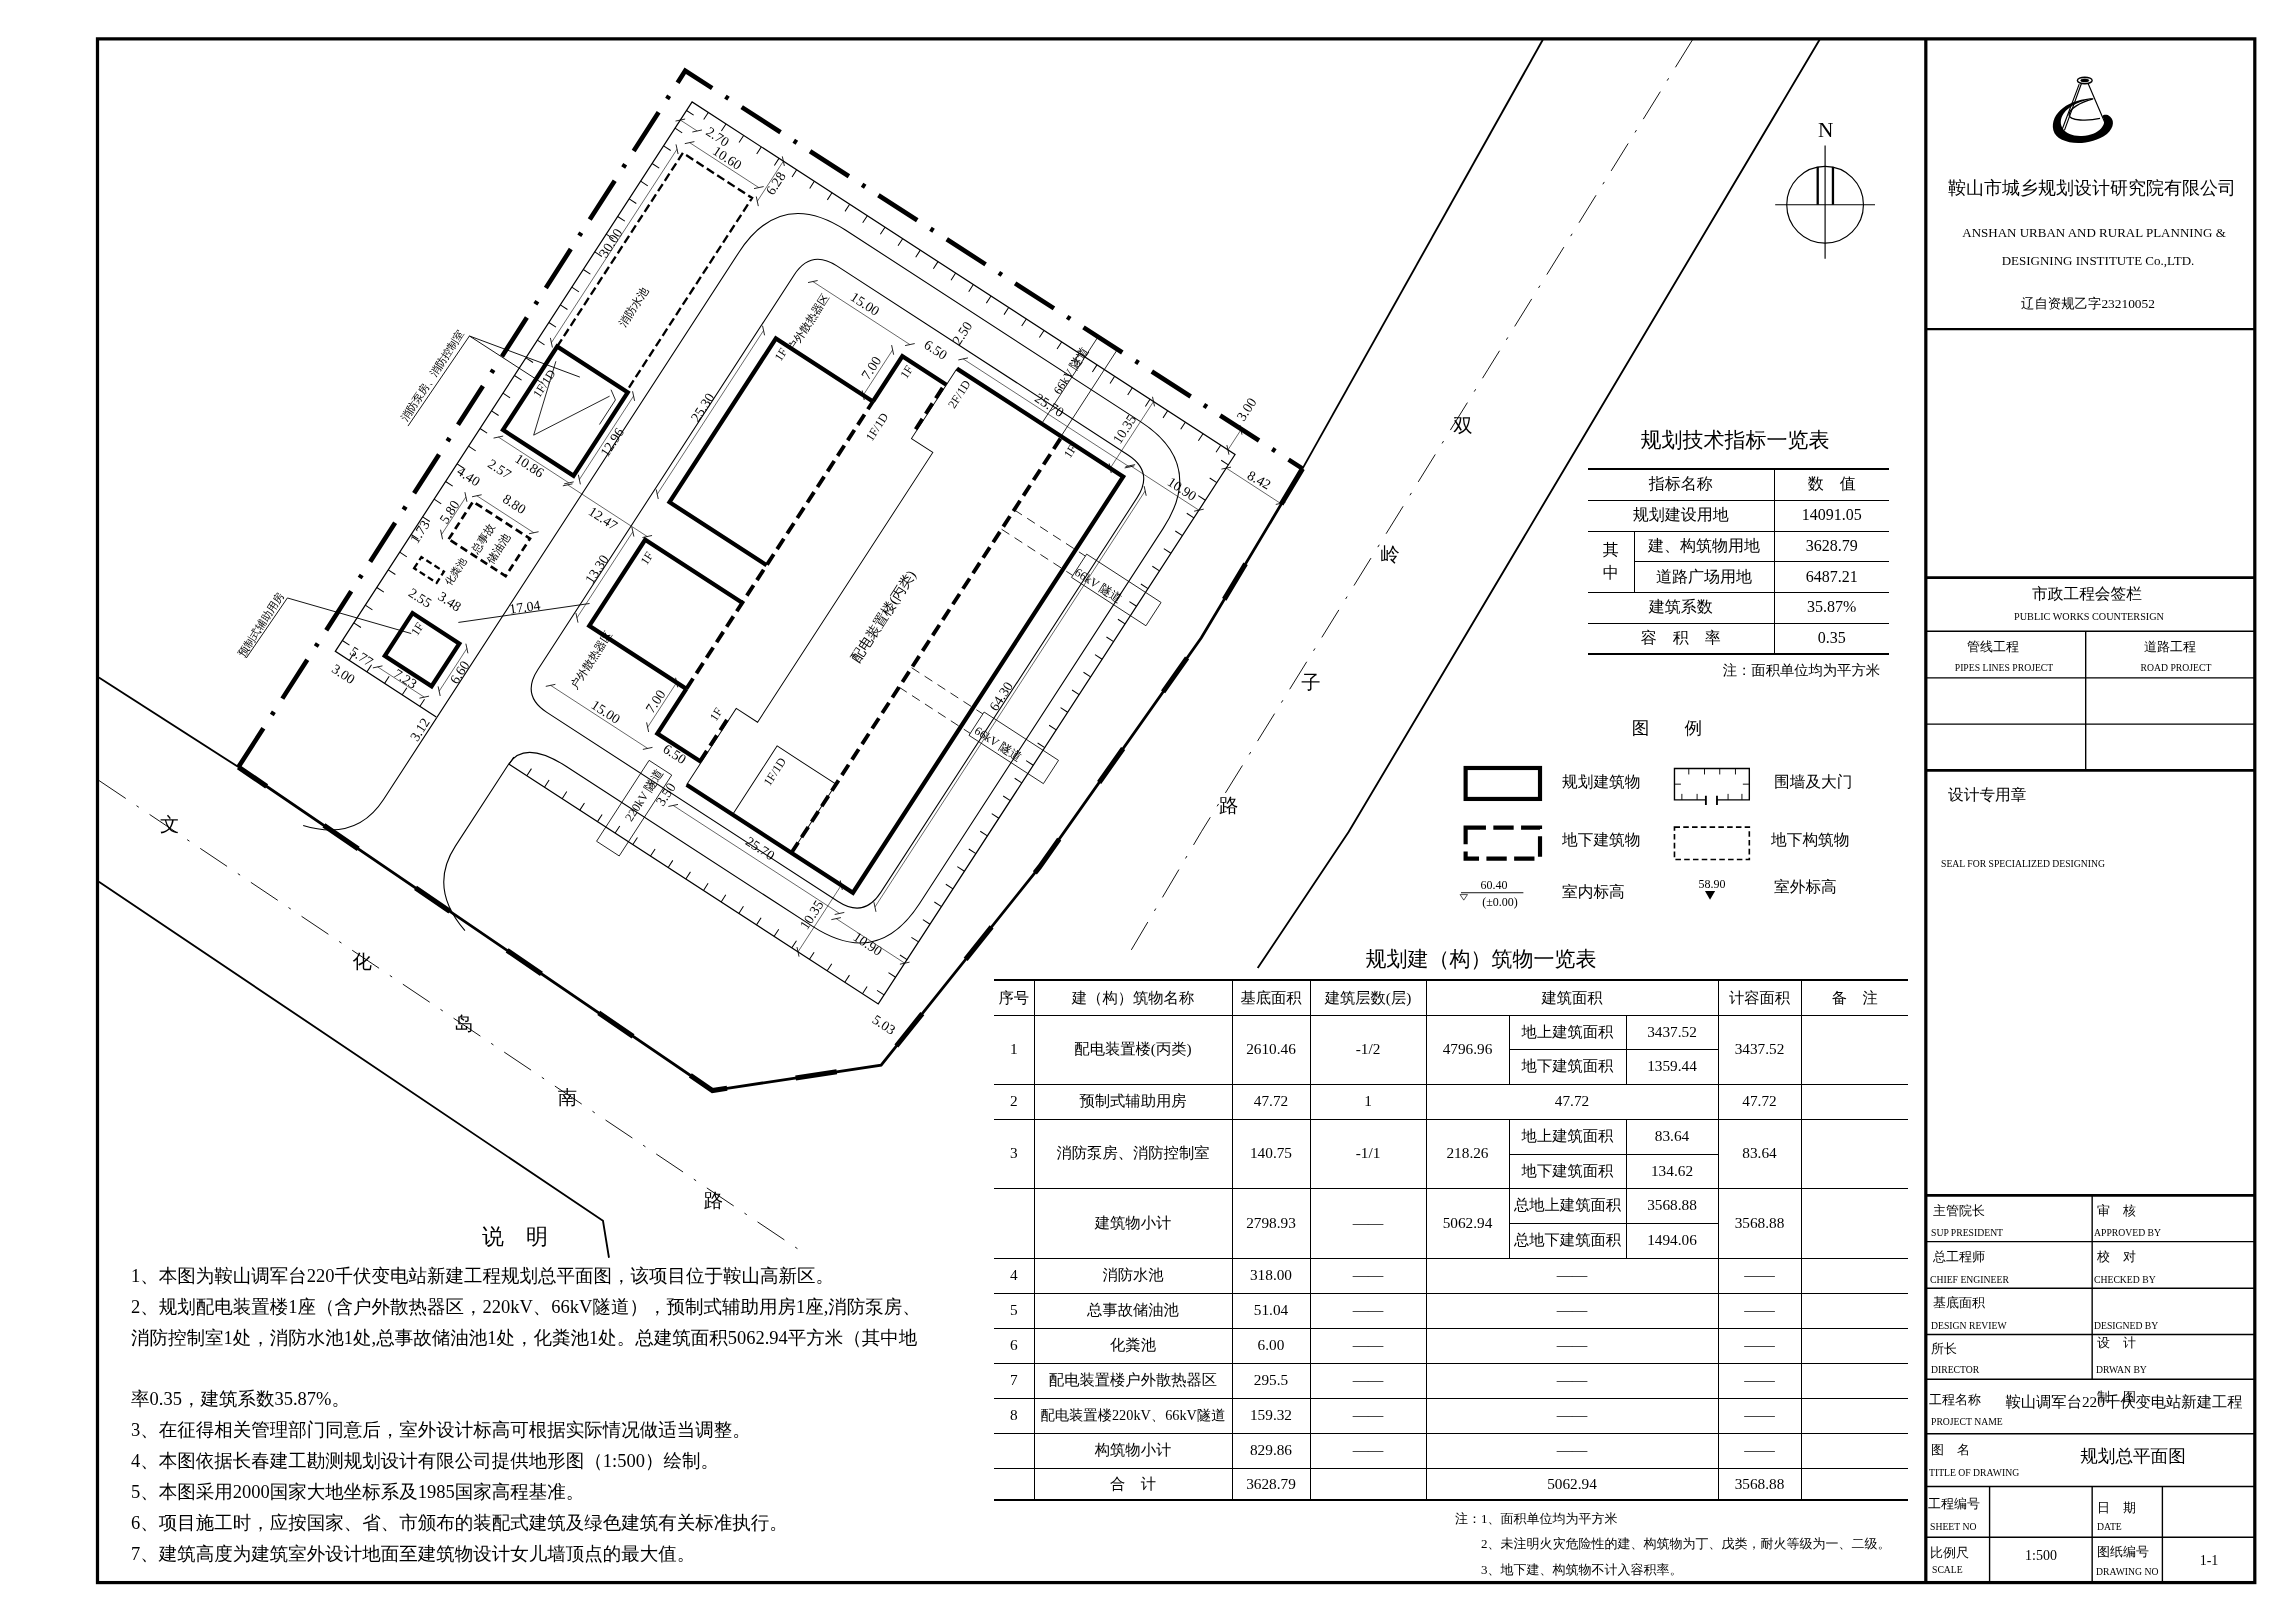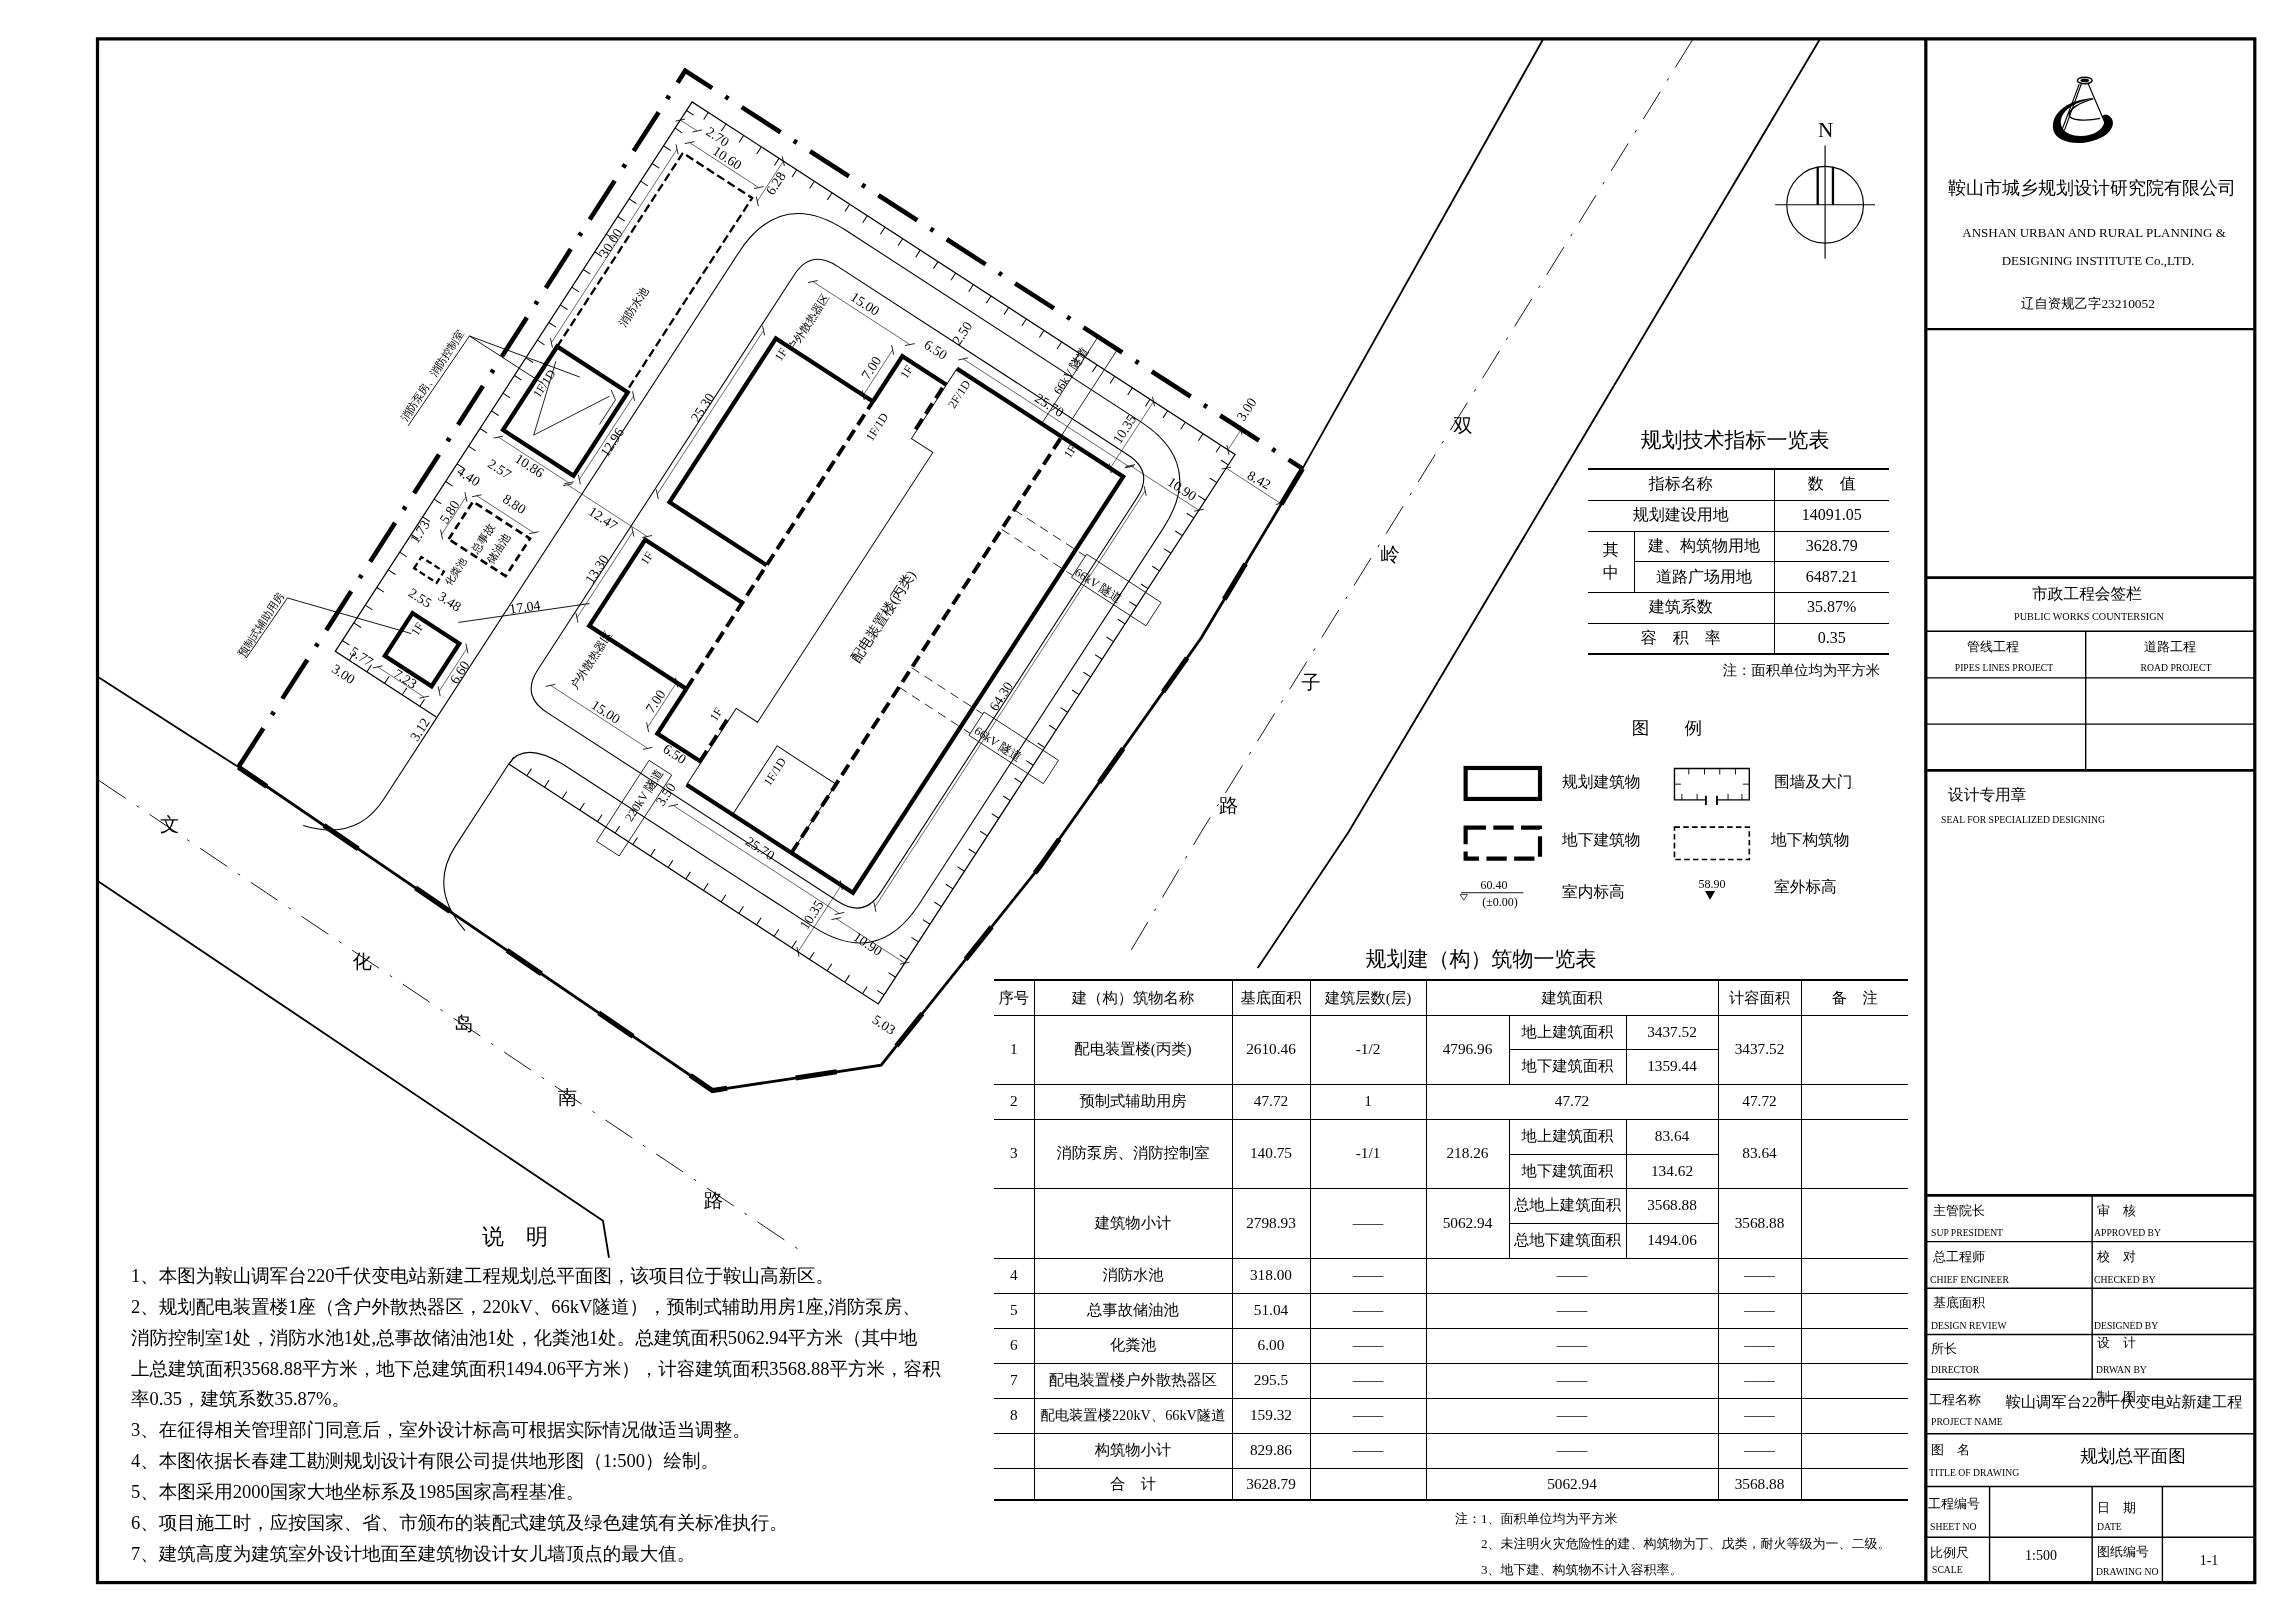--- a/index.html
+++ b/index.html
@@ -264,21 +264,21 @@
 <div class="t c" style="left:2088px;top:304px;font-size:13.4px;">辽自资规乙字23210052</div>
 
 <div class="t c f34" style="left:2087px;top:594px;">市政工程会签栏</div>
 <div class="t c" style="left:2089px;top:617px;font-size:10.2px;">PUBLIC WORKS COUNTERSIGN</div>
 <div class="t c f28" style="left:1993px;top:646px;">管线工程</div>
 <div class="t c f20" style="left:2004px;top:668px;">PIPES LINES PROJECT</div>
 <div class="t c f28" style="left:2170px;top:646px;">道路工程</div>
 <div class="t c f20" style="left:2176px;top:668px;">ROAD PROJECT</div>
 
 <div class="t l f34" style="left:1948px;top:795px;">设计专用章</div>
-<div class="t l f20" style="left:1941px;top:820px;">SEAL FOR SPECIALIZED DESIGNING</div>
+<div class="t l f20" style="left:1941px;top:864px;">SEAL FOR SPECIALIZED DESIGNING</div>
 
 <div class="t l f28" style="left:1933px;top:1210px;">主管院长</div>
 <div class="t l f20" style="left:1931px;top:1233px;">SUP PRESIDENT</div>
 <div class="t l f28" style="left:2097px;top:1210px;">审　核</div>
 <div class="t l f20" style="left:2094px;top:1233px;">APPROVED BY</div>
 <div class="t l f28" style="left:1933px;top:1256px;">总工程师</div>
 <div class="t l f20" style="left:1930px;top:1280px;">CHIEF ENGINEER</div>
 <div class="t l f28" style="left:2097px;top:1256px;">校　对</div>
 <div class="t l f20" style="left:2094px;top:1280px;">CHECKED BY</div>
 <div class="t l f28" style="left:1933px;top:1302px;">基底面积</div>
@@ -511,21 +511,20 @@
 </tbody>
     </table>
 <div class="t l f28" style="left:1455px;top:1518px;">注：1、面积单位均为平方米</div>
 <div class="t l f28" style="left:1481px;top:1543px;">2、未注明火灾危险性的建、构筑物为丁、戊类，耐火等级为一、二级。</div>
 <div class="t l f28" style="left:1481px;top:1569px;">3、地下建、构筑物不计入容积率。</div>
 
 <div class="t c" style="left:515px;top:1237px;font-size:22px;">说　明</div>
 <div class="t l f40" style="left:131px;top:1276px;">1、本图为鞍山调军台220千伏变电站新建工程规划总平面图，该项目位于鞍山高新区。</div>
 <div class="t l f40" style="left:131px;top:1307px;">2、规划配电装置楼1座（含户外散热器区，220kV、66kV隧道），预制式辅助用房1座,消防泵房、</div>
 <div class="t l f40" style="left:131px;top:1338px;">消防控制室1处，消防水池1处,总事故储油池1处，化粪池1处。总建筑面积5062.94平方米（其中地</div>
-<div class="t l f40" style="left:131px;top:1369px;">上总建筑面积3568.88平方米，地下总建筑面积1494.06平方米），计容建筑面积3568.88平方米，容积</div>
 <div class="t l f40" style="left:131px;top:1399px;">率0.35，建筑系数35.87%。</div>
 <div class="t l f40" style="left:131px;top:1430px;">3、在征得相关管理部门同意后，室外设计标高可根据实际情况做适当调整。</div>
 <div class="t l f40" style="left:131px;top:1461px;">4、本图依据长春建工勘测规划设计有限公司提供地形图（1:500）绘制。</div>
 <div class="t l f40" style="left:131px;top:1492px;">5、本图采用2000国家大地坐标系及1985国家高程基准。</div>
 <div class="t l f40" style="left:131px;top:1523px;">6、项目施工时，应按国家、省、市颁布的装配式建筑及绿色建筑有关标准执行。</div>
 <div class="t l f40" style="left:131px;top:1554px;">7、建筑高度为建筑室外设计地面至建筑物设计女儿墙顶点的最大值。</div>
 
 </div>
 
 

